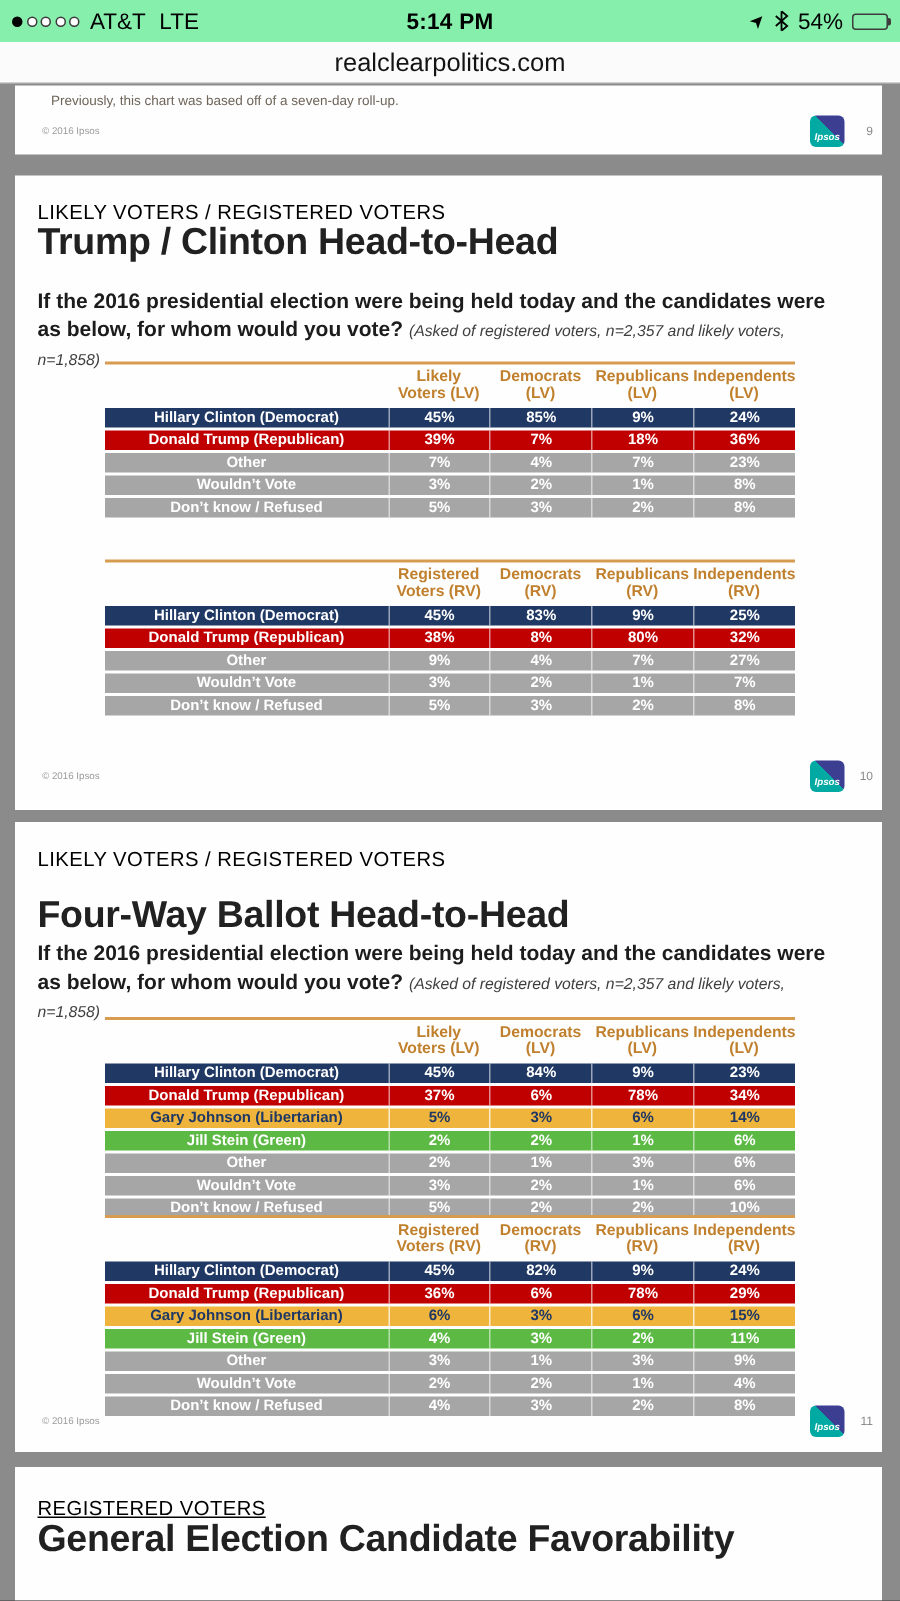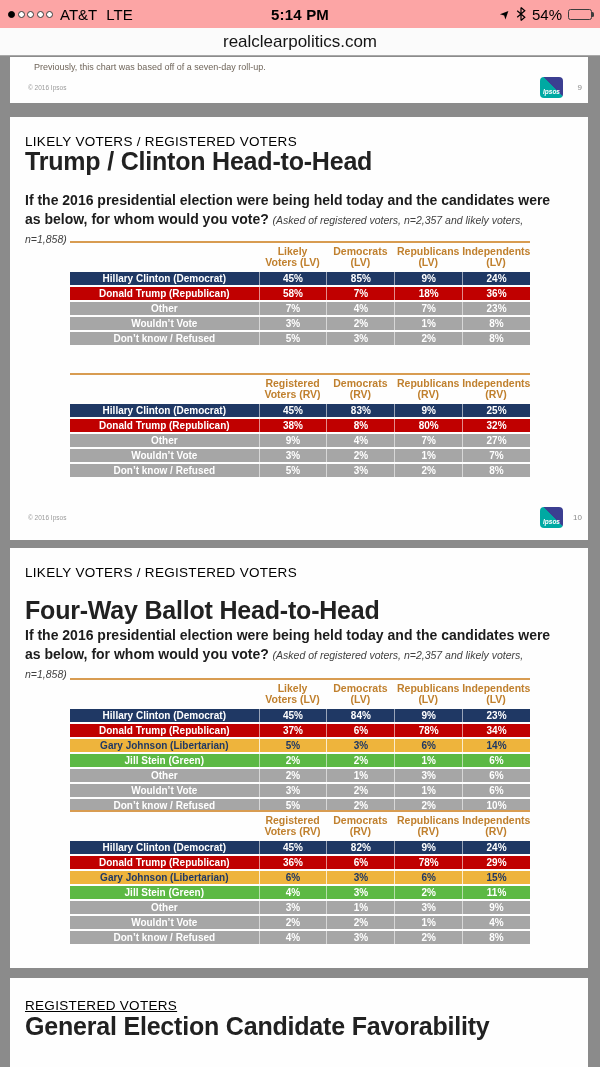--- a/index.html
+++ b/index.html
@@ -4,21 +4,21 @@
 <style>
   html,body{margin:0;padding:0;background:#444;}
   *{box-sizing:border-box;}
   #screen{
     position:relative;width:600px;height:1067px;overflow:hidden;
     background:#8b8b8b;font-family:"Liberation Sans",sans-serif;
     -webkit-font-smoothing:antialiased;
   }
   
   .statusbar{
-    position:absolute;top:0;left:0;width:600px;height:28px;background:#fca5a5;
+    position:absolute;top:0;left:0;width:600px;height:28px;background:#86efac;
     display:flex;align-items:center;padding:0 8px;color:#000;font-size:15px;
   }
   .sb-left{display:flex;align-items:center;gap:5px;width:220px;}
   .sig{display:flex;align-items:center;gap:2.5px;margin-right:2px;}
   .dot{width:7px;height:7px;border-radius:50%;border:1px solid #3a3a3a;background:#fff;}
   .dot.filled{background:#000;border-color:#000;}
   .sb-center{flex:1;text-align:center;font-weight:bold;letter-spacing:.2px;}
   .sb-right{display:flex;align-items:center;justify-content:flex-end;gap:6px;width:220px;}
   .loc-icon{display:inline-block;transform:rotate(-46deg);font-size:12px;line-height:1;}
   .batt{position:relative;width:24px;height:11px;border:1px solid #3d3d3d;border-radius:2.5px;padding:1px;}
@@ -146,21 +146,21 @@
         </div>
         <div class="t-row tone-navy">
           <div class="t-cell">Hillary Clinton (Democrat)</div>
           <div class="t-cell">45%</div>
           <div class="t-cell">85%</div>
           <div class="t-cell">9%</div>
           <div class="t-cell">24%</div>
         </div>
         <div class="t-row tone-red">
           <div class="t-cell">Donald Trump (Republican)</div>
-          <div class="t-cell">58%</div>
+          <div class="t-cell">39%</div>
           <div class="t-cell">7%</div>
           <div class="t-cell">18%</div>
           <div class="t-cell">36%</div>
         </div>
         <div class="t-row tone-gray">
           <div class="t-cell">Other</div>
           <div class="t-cell">7%</div>
           <div class="t-cell">4%</div>
           <div class="t-cell">7%</div>
           <div class="t-cell">23%</div>
@@ -360,20 +360,27 @@
           <div class="t-cell">4%</div>
         </div>
         <div class="t-row tone-gray">
           <div class="t-cell">Don’t know / Refused</div>
           <div class="t-cell">4%</div>
           <div class="t-cell">3%</div>
           <div class="t-cell">2%</div>
           <div class="t-cell">8%</div>
         </div>
       </div>
+    <div class="slide-footer">
+      <span class="copyright">© 2016 Ipsos</span>
+      <span class="ipsos-logo">
+          <span>Ipsos</span>
+        </span>
+      <span class="pagenum">11</span>
+    </div>
   </div>
 
   <div class="card" id="cardD">
     <div class="eyebrow">REGISTERED VOTERS</div>
     <div class="slide-title">General Election Candidate Favorability</div>
   </div>
 
 </div>
 
 </body></html>

